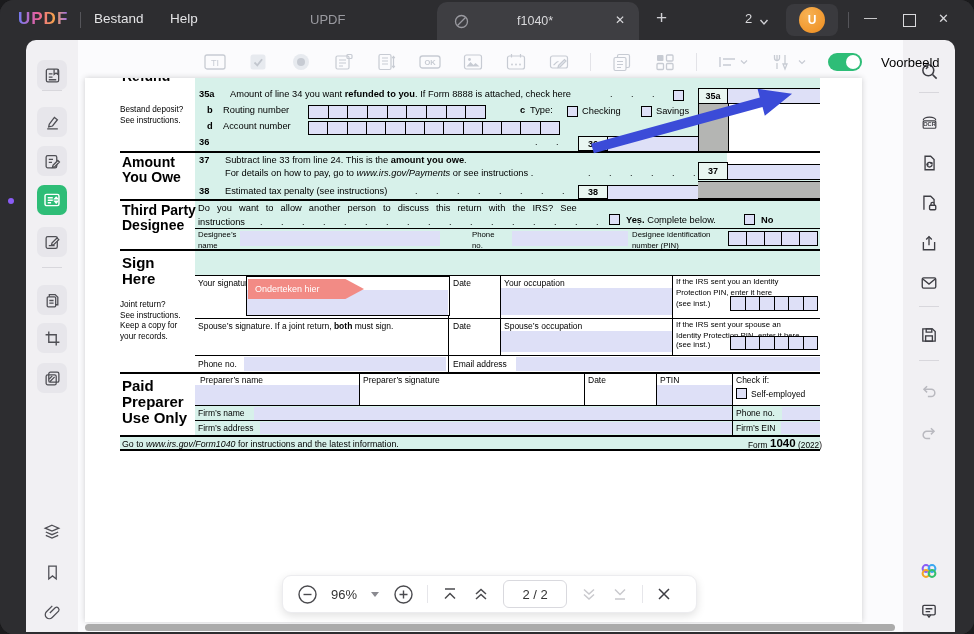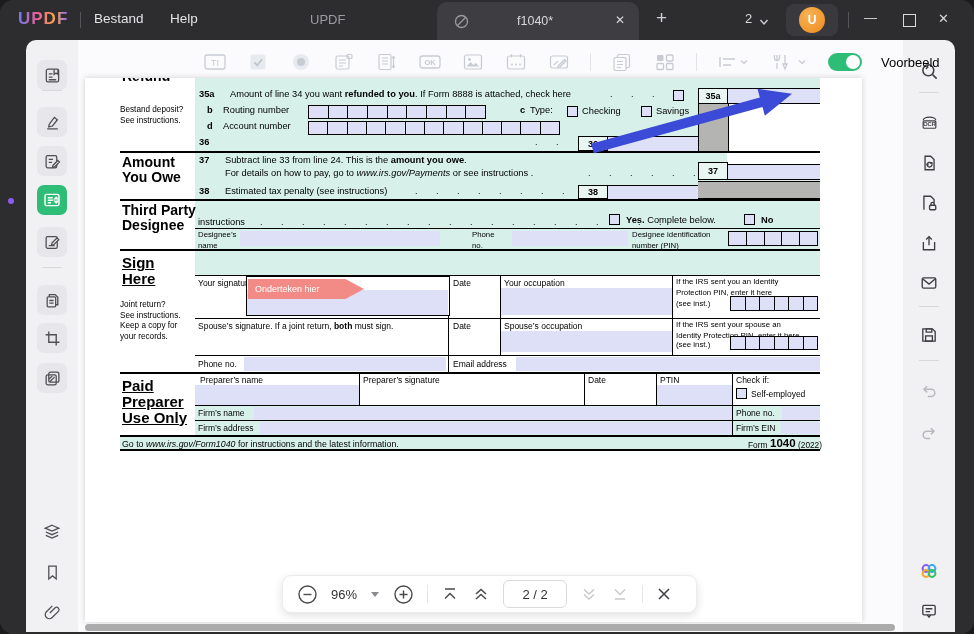--- a/index.html
+++ b/index.html
@@ -42,21 +42,21 @@
   .lav{background:#dee0f7;}
   .gray{background:#b4b5b3;}
   .hline{position:absolute;height:1px;background:#000;}
   .hline.thick{height:2px;}
   .vline{position:absolute;width:1px;background:#000;}
   .t9{font-size:9.3px;}
   .t85{font-size:8.5px;}
   .t8{font-size:8.2px;line-height:1.3;}
   .t78{font-size:7.8px;line-height:1.35;}
   .seclabel{font-weight:bold;font-size:14px;line-height:1.05;}
-  .seclabel.big{font-size:15px;text-decoration:underline;}
+  .seclabel.big{font-size:15px;}
   .numcell{position:absolute;border:1px solid #000;background:#e9f6f1;font-weight:bold;font-size:9px;display:flex;align-items:center;justify-content:center;box-sizing:border-box;}
   .cb{position:absolute;width:11px;height:11px;border:1px solid #000;background:#dee0f7;box-sizing:border-box;}
   .cellrow{position:absolute;display:flex;border:1px solid #000;background:#dee0f7;box-sizing:border-box;}
   .cellrow .cell{flex:1;border-right:1px solid #000;}
   .cellrow .cell:last-child{border-right:none;}
   .dots{letter-spacing:8px;font-size:9px;}
   .flag{position:absolute;background:#f28b85;color:#fff;font-size:9px;display:flex;align-items:center;padding-left:7px;
     clip-path:polygon(0 0,84% 0,100% 50%,84% 100%,0 100%);box-sizing:border-box;}
   .sigbox{position:absolute;border:1.5px solid #000;background:#fff;box-sizing:border-box;}
   
@@ -369,20 +369,21 @@
         <span class="a t9" style="left:105px;top:108px">Estimated tax penalty (see instructions)</span>
         <span class="a dots" style="left:295px;top:108px">. . . . . . . . .</span>
         <div class="numcell" style="left:458px;top:107px;width:30px;height:14px">38</div>
         <div class="a lav" style="left:488px;top:107px;width:90px;height:13px;border-top:1px solid #000;border-bottom:1px solid #000"></div>
 
         <div class="hline thick" style="left:0;top:121px;width:700px"></div>
         <div class="a seclabel" style="left:2px;top:125px">
           <div>Third Party</div>
           <div>Designee</div>
         </div>
+        <div class="a t9" style="left:78px;top:125px;width:512px;word-spacing:4.5px">Do you want to allow another person to discuss this return with the IRS? See</div>
         <span class="a t9" style="left:78px;top:139px">instructions</span>
         <span class="a dots" style="left:140px;top:139px">. . . . . . . . . . . . . . . . . . . .</span>
         <span class="cb" style="left:489px;top:136px"></span>
         <div class="a t9" style="left:506px;top:137px;white-space:nowrap">
           <b>Yes.</b><span> Complete below.</span>
         </div>
         <span class="cb" style="left:624px;top:136px"></span>
         <b class="a t9" style="left:641px;top:137px">No</b>
 
         <div class="hline" style="left:75px;top:150px;width:625px"></div>

